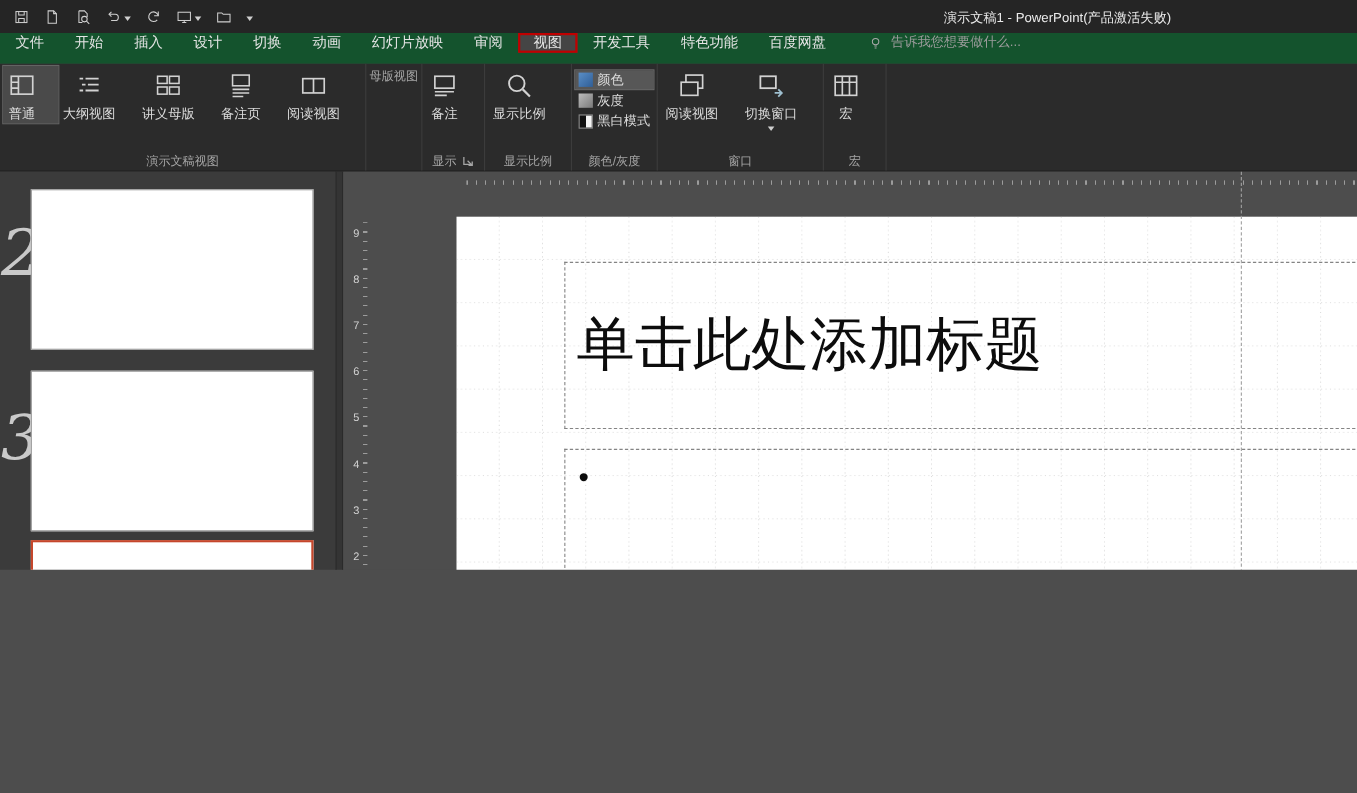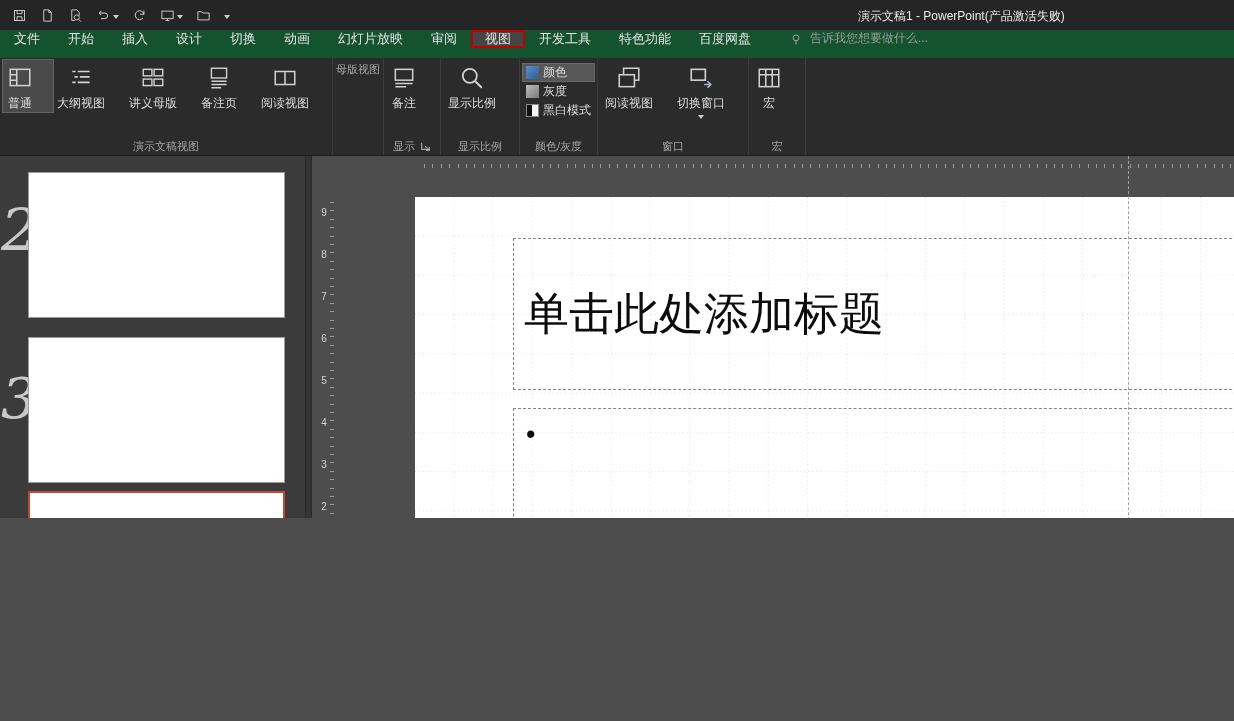--- a/index.html
+++ b/index.html
@@ -64,21 +64,21 @@
   .vticks { position:absolute; left:18px; top:46px; width:4px; height:480px;
             background:repeating-linear-gradient(to bottom, #9c9c9c 0 1px, transparent 1px 8.4px); }
   .hticks { position:absolute; left:112px; top:8px; width:810px; height:4px;
             background:repeating-linear-gradient(to right, #9c9c9c 0 1px, transparent 1px 8.4px); }
   .slide { position:absolute; left:103px; top:41px; width:1408px; height:792px; background:#ffffff; }
   .gridsvg { position:absolute; inset:0; }
   .guide-h { position:absolute; left:24px; right:0; top:437px; height:0; border-top:1px dashed #a0a0a0; z-index:5; }
   .guide-v { position:absolute; top:0; bottom:0; left:816px; width:0; border-left:1px dashed #a0a0a0; z-index:5; }
   .ph { position:absolute; border:1px dashed #848484; }
   .ph-title { left:98px; top:41px; width:1220px; height:152px; display:flex; align-items:center; }
-  .ph-title .t { font-size:45px; color:#0c0c0c; padding-left:10px; white-space:nowrap; }
+  .ph-title .t { font-size:53px; color:#0c0c0c; padding-left:10px; white-space:nowrap; }
   .ph-body { left:98px; top:211px; width:1220px; height:570px; }
   .ph-body .t { display:flex; align-items:baseline; font-size:27px; color:#0c0c0c; padding:10px 0 0 12px; white-space:nowrap; }
   .ph-body .bullet { margin-right:12px; }
 </style>
 </head>
 <body>
 
 <svg width="0" height="0" style="position:absolute" aria-hidden="true">
   <defs>
     <g id="sym-save">

